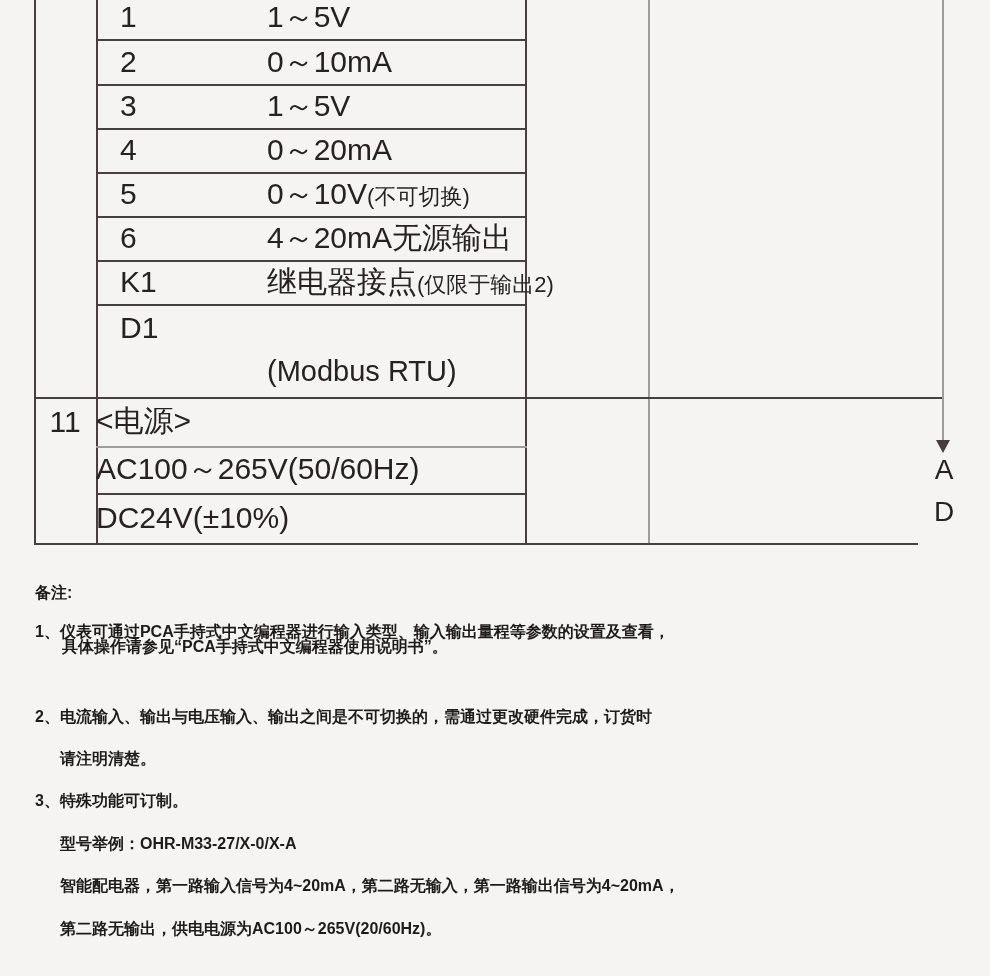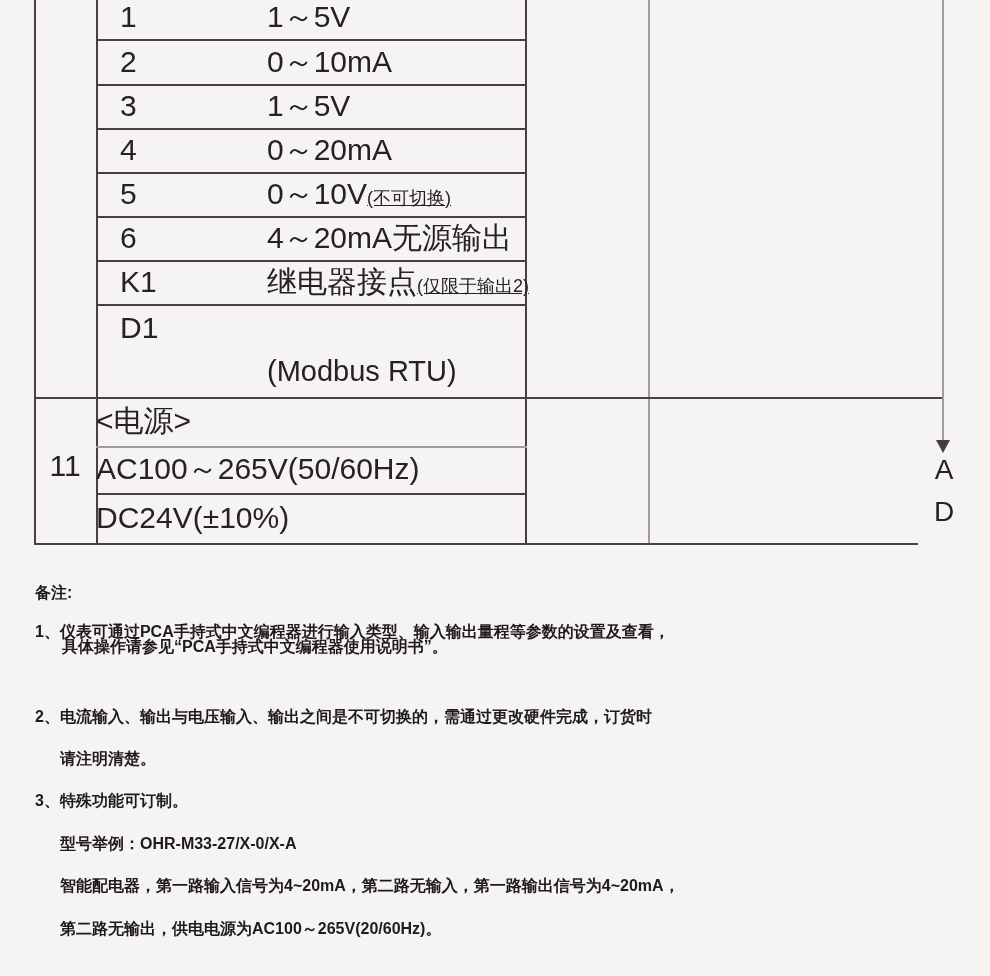--- a/index.html
+++ b/index.html
@@ -21,26 +21,26 @@
   
   .trow{position:absolute;left:96px;width:440px;}
   .code{
     position:absolute;left:24px;top:50%;transform:translateY(-50%);
     font-size:30px;font-weight:500;line-height:1;white-space:nowrap;
   }
   .desc{
     position:absolute;left:132px;top:50%;transform:translateY(-50%);
     font-size:30px;font-weight:500;line-height:1;white-space:nowrap;margin-left:39px;
   }
-  .paren{font-size:18px;font-weight:500;text-decoration:underline;}
+  .paren{font-size:22px;font-weight:500;}
 
   .itemno{
     position:absolute;left:34px;top:397px;width:62px;height:49px;
     display:flex;align-items:center;justify-content:center;
-    font-size:30px;font-weight:500;margin-top:44px;
+    font-size:30px;font-weight:500;
   }
   .prow{
     position:absolute;left:96px;width:430px;
     display:flex;align-items:center;
     font-size:30px;font-weight:500;white-space:nowrap;
   }
   .prow>span{padding-left:0;}
 
   
   .leader{position:absolute;left:942px;top:0;width:2px;height:442px;background:#a09c9b;}

